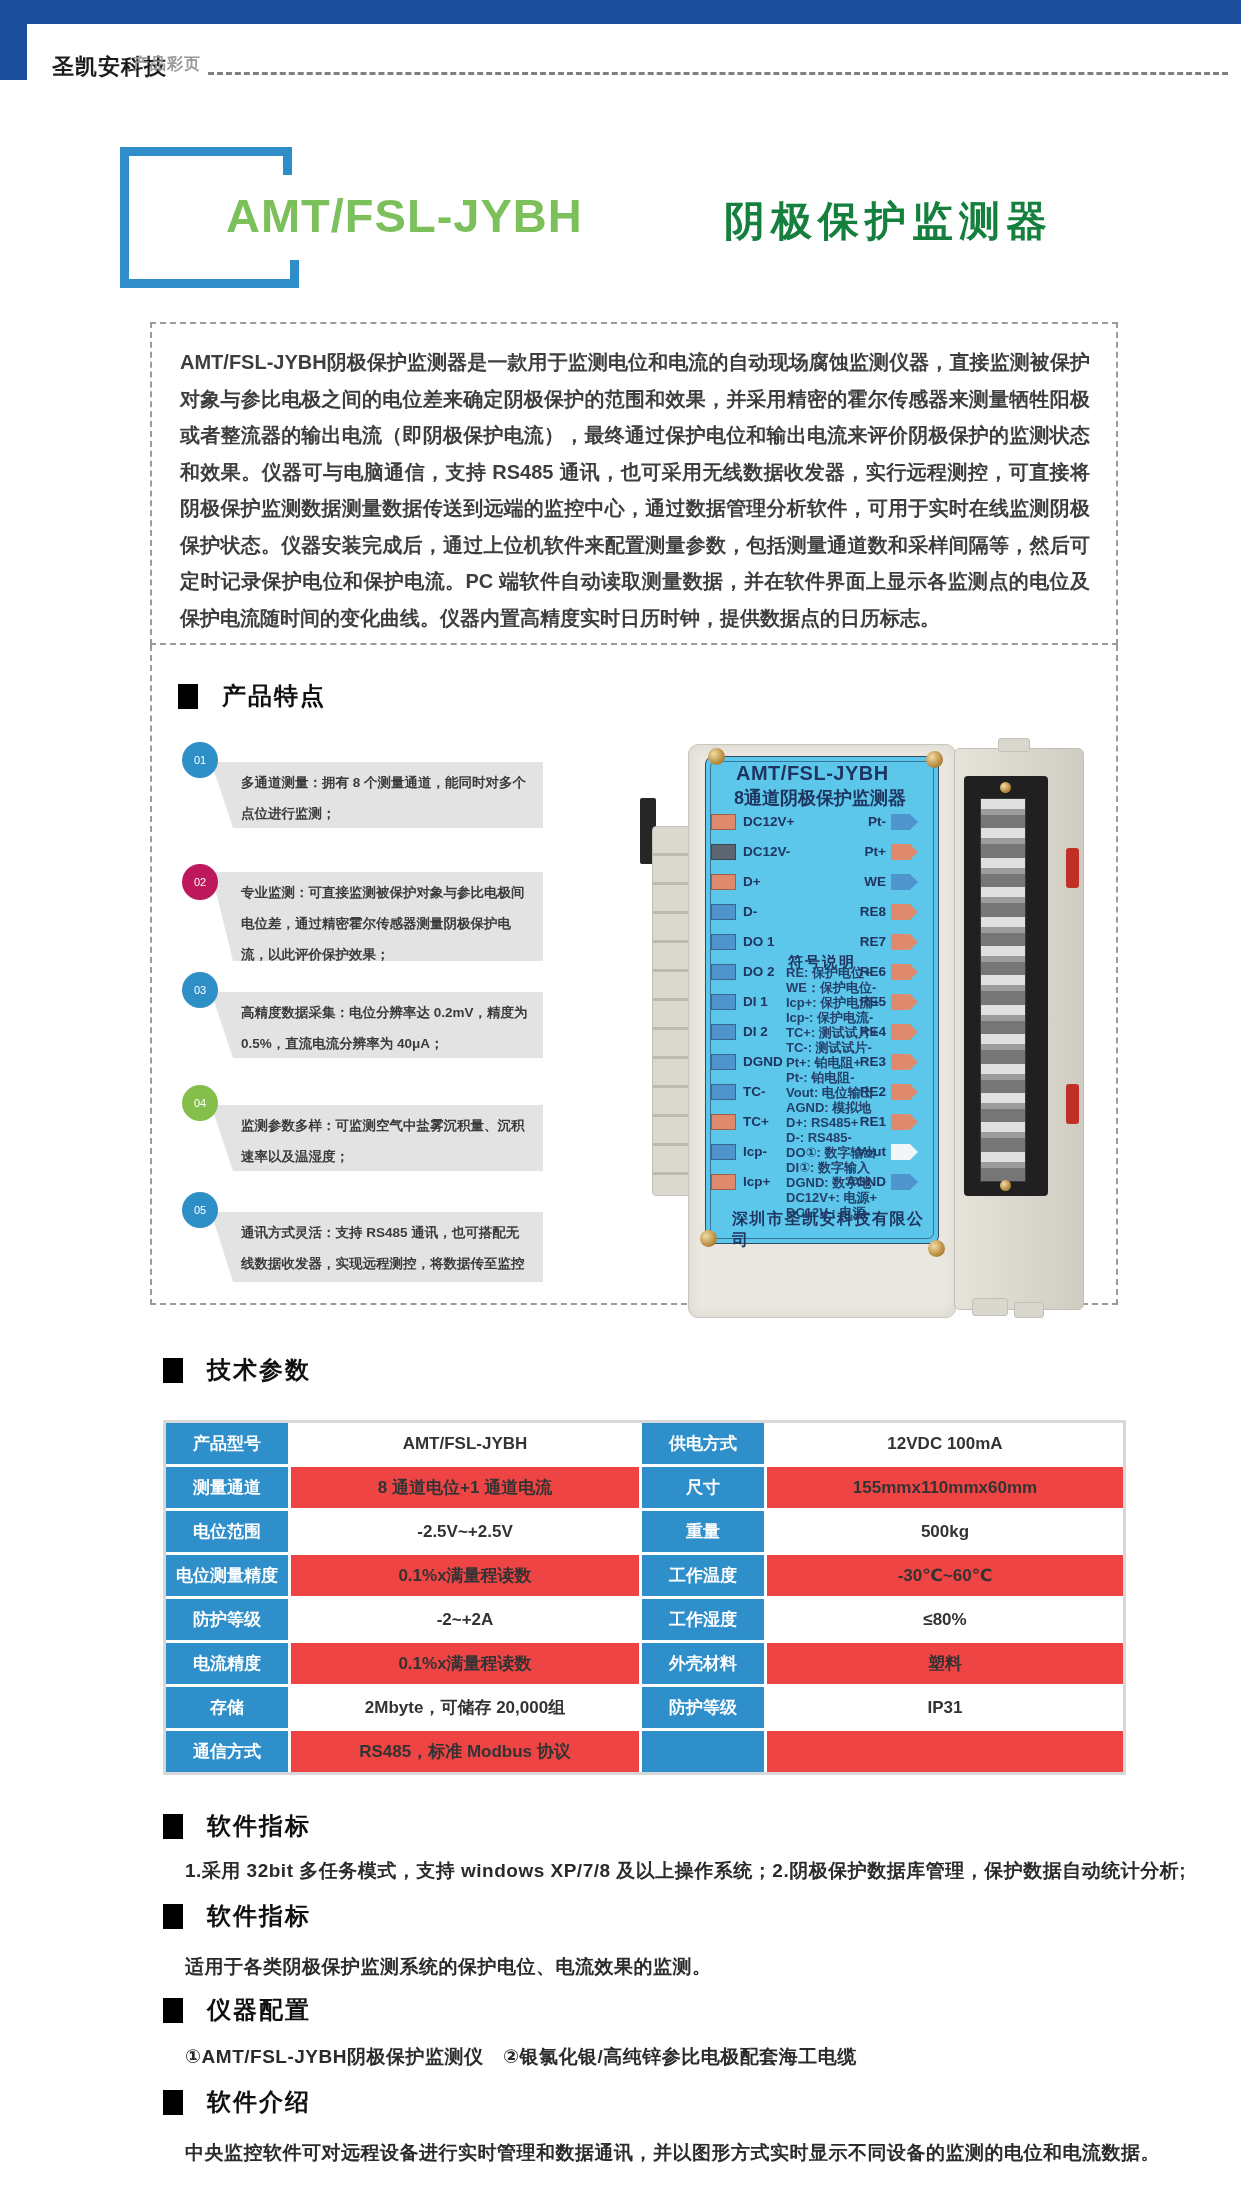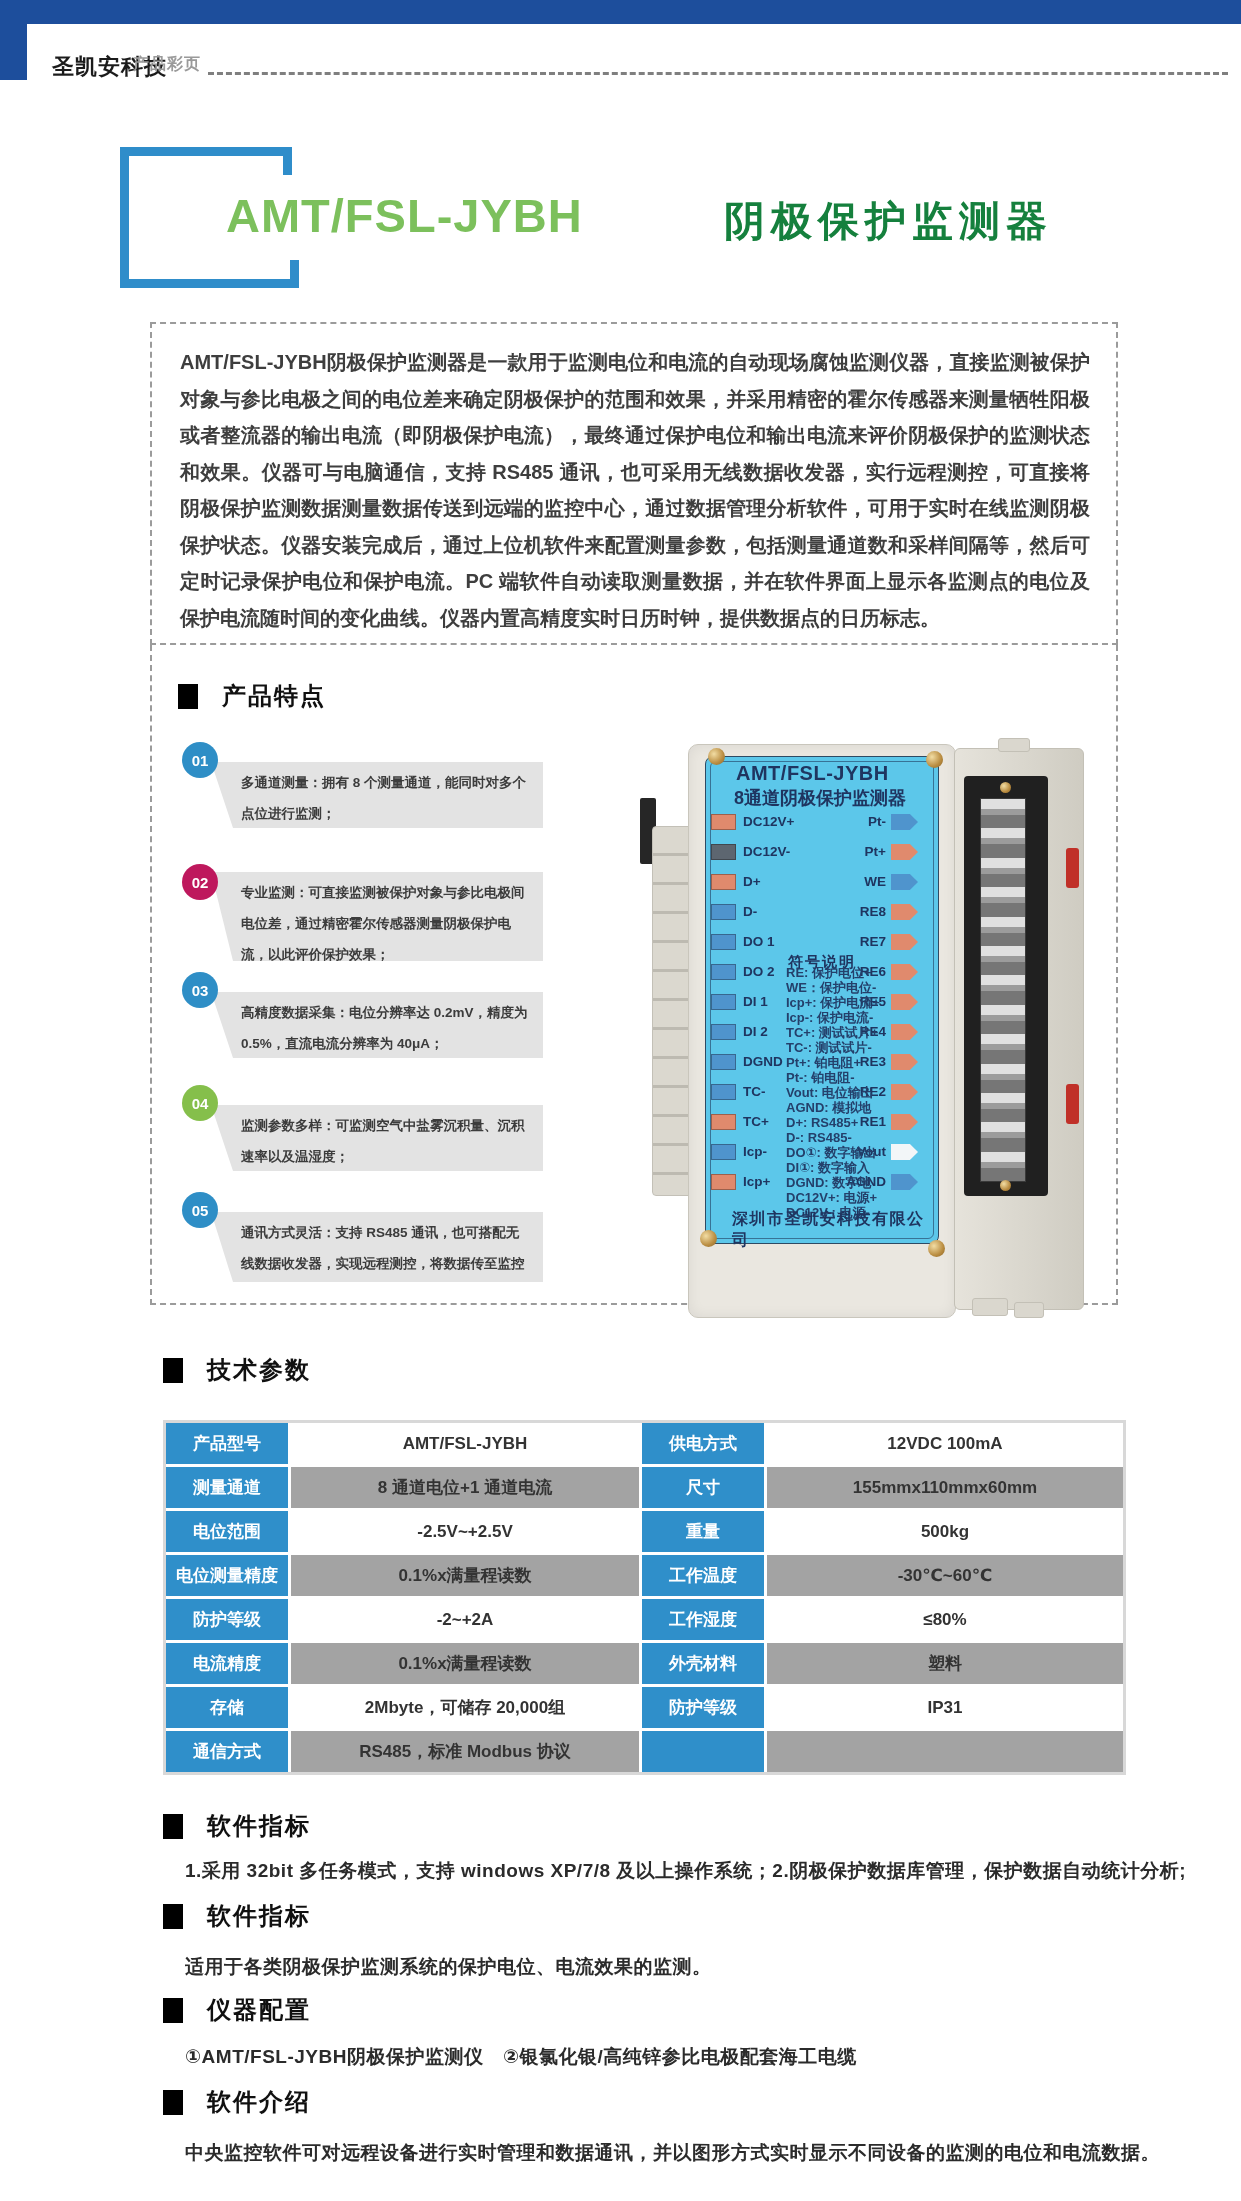--- a/index.html
+++ b/index.html
@@ -25,21 +25,21 @@
   .intro{left:180px;top:344px;width:910px;font-size:20px;line-height:36.5px;font-weight:700;
          color:#3e3e3e;text-align:justify;}
 
   
   .sechead{display:flex;align-items:center;}
   .sq{width:20px;height:25px;background:#000;margin-right:24px;}
   .sectitle{font-size:24px;font-weight:700;color:#101010;letter-spacing:2px;}
 
   
   .fcircle{width:36px;height:36px;border-radius:50%;display:flex;align-items:center;justify-content:center;
-           color:#fff;font-size:15px;font-weight:700;z-index:3;}
+           color:#fff;font-size:11px;font-weight:400;z-index:3;}
   .fbox{left:205px;width:338px;background:#e3e3e3;z-index:2;
         clip-path:polygon(6px 0,100% 0,100% 100%,28px 100%);
         box-sizing:border-box;padding:5px 12px 0 36px;font-size:13.5px;line-height:31px;
         font-weight:600;color:#3c3c3c;}
 
   
   #device{left:638px;top:736px;width:460px;height:585px;}
   .dev-conn{left:2px;top:62px;width:16px;height:66px;background:#262626;border-radius:2px;}
   .dev-vent{left:14px;top:90px;width:48px;height:368px;border:1px solid #c3c0b7;border-radius:4px;
             background:repeating-linear-gradient(180deg,#dbd8cf 0 26px,#bdbab1 26px 29px);}
@@ -70,21 +70,21 @@
   .legend-lines{left:80px;top:208px;font-size:13px;line-height:15px;font-weight:600;color:#24406b;white-space:pre-line;}
   .company{left:26px;top:452px;font-size:16px;font-weight:700;color:#1f3560;letter-spacing:1.5px;}
 
   
   #spec-table{left:163px;top:1420px;display:grid;grid-template-columns:122px 348px 122px 356px;
               grid-auto-rows:41px;gap:3px;background:#fff;border:3px solid #d8d8d8;}
   .tc{display:flex;align-items:center;justify-content:center;font-size:17px;}
   .tk{background:#2f8fca;color:#fff;font-weight:700;}
   .tv{color:#333;font-weight:600;}
   .rw{background:#fff;}
-  .rg{background:#a3a3a3;}
+  .rg{background:#ef4444;}
 
   .bodytext{font-size:19px;font-weight:600;color:#2b2b2b;letter-spacing:.5px;}
 </style>
 </head>
 <body>
 
 <div id="page">
 
   <div class="abs topbar"></div>
   <div class="abs topblock"></div>

